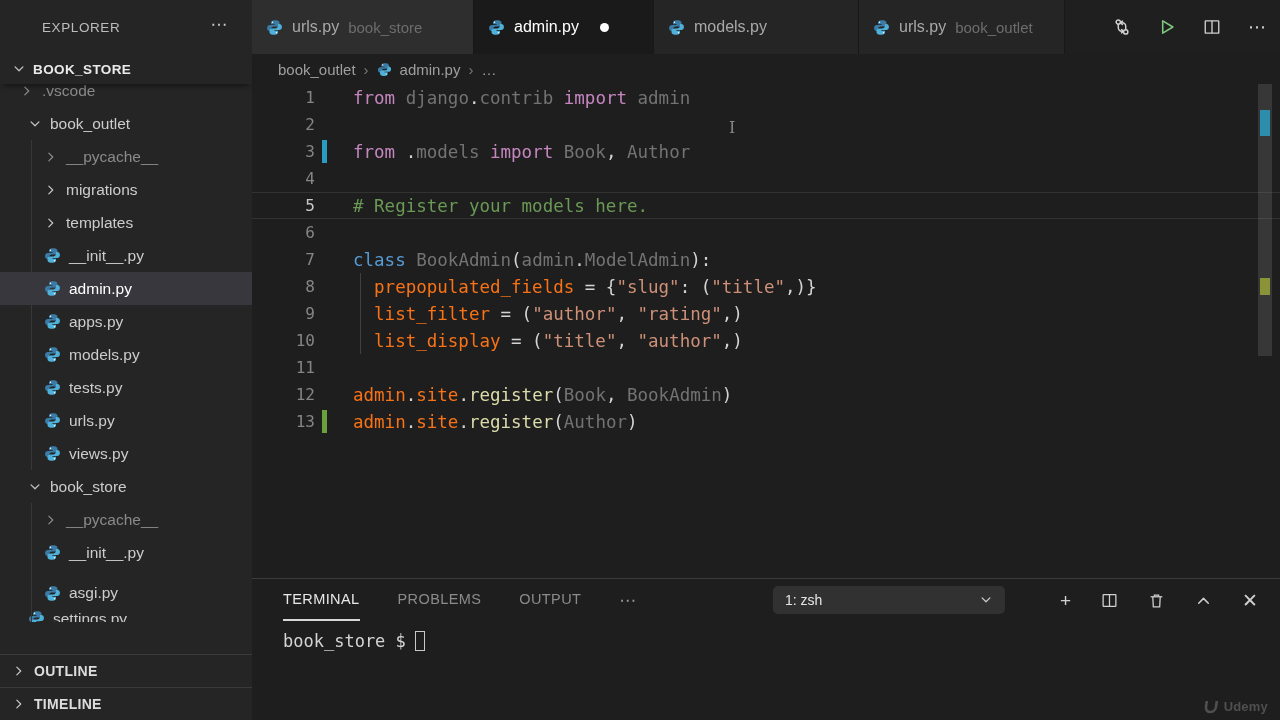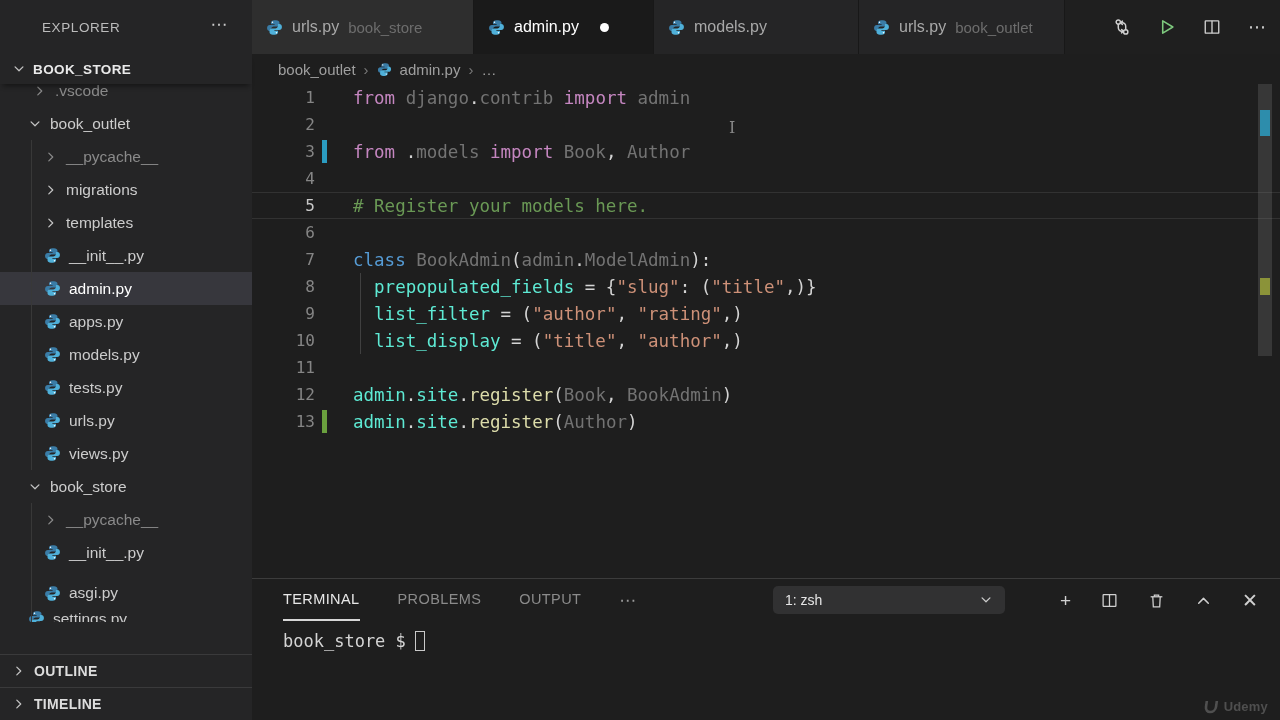--- a/index.html
+++ b/index.html
@@ -60,21 +60,21 @@
   .cl { height:27px; display:flex; align-items:center; white-space:pre; position:relative; }
   .cl.current { box-shadow: inset 0 1px 0 rgba(255,255,255,.09), inset 0 -1px 0 rgba(255,255,255,.09); }
   .ln { width:63px; flex:none; text-align:right; color:#858585; font-size:16px; }
   .cl.current .ln { color:#c8c8c8; }
   .gut { width:38px; flex:none; position:relative; height:100%; }
   .gitbar { position:absolute; left:7px; top:2px; bottom:2px; width:5px; }
   .gitbar.modified { background:#2b9cc1; }
   .gitbar.added { background:#6aa03e; }
   .ctext { position:relative; height:100%; display:flex; align-items:center; }
   .cl.guide .ctext::before { content:""; position:absolute; left:7px; top:0; bottom:0; width:1px; background:#404040; }
-  .tk-kw{color:#C586C0}.tk-type{color:#737373}.tk-cls{color:#569CD6}.tk-var{color:#5eead4}
+  .tk-kw{color:#C586C0}.tk-type{color:#737373}.tk-cls{color:#569CD6}.tk-var{color:#f97316}
   .tk-fn{color:#DCDCAA}.tk-str{color:#CE9178}.tk-com{color:#6A9955}.tk-pun{color:#D4D4D4}
 
   .scrollbar { position:absolute; right:8px; top:84px; width:14px; height:272px; background:rgba(121,121,121,.28); }
   .ov-mark { position:absolute; left:2px; width:10px; }
   .ov-mod { top:26px; height:26px; background:rgba(43,156,193,.85); }
   .ov-add { top:194px; height:17px; background:rgba(154,163,58,.85); }
 
   .ibeam { position:absolute; left:477px; top:118px; color:#9a9a9a; font-family:"DejaVu Serif", serif;
     font-size:16px; opacity:.85; pointer-events:none; }
 
@@ -155,21 +155,21 @@
     <span class="more">⋯</span>
   </div>
   <div class="sb-section-header">
     <svg class="i tw open">
         <use href="#chev"></use>
       </svg>
     <span>BOOK_STORE</span>
   </div>
   <div class="tree">
     <div class="tree-inner">
-        <div class="trow dim" style="padding-left: 33px;">
+        <div class="trow dim" style="padding-left: 20px;">
           <svg class="i tw ">
             <use href="#chev"></use>
           </svg>
           <span class="tlabel">.vscode</span>
         </div>
         <div class="trow" style="padding-left: 28px;">
           <svg class="i tw open">
             <use href="#chev"></use>
           </svg>
           <span class="tlabel">book_outlet</span>

